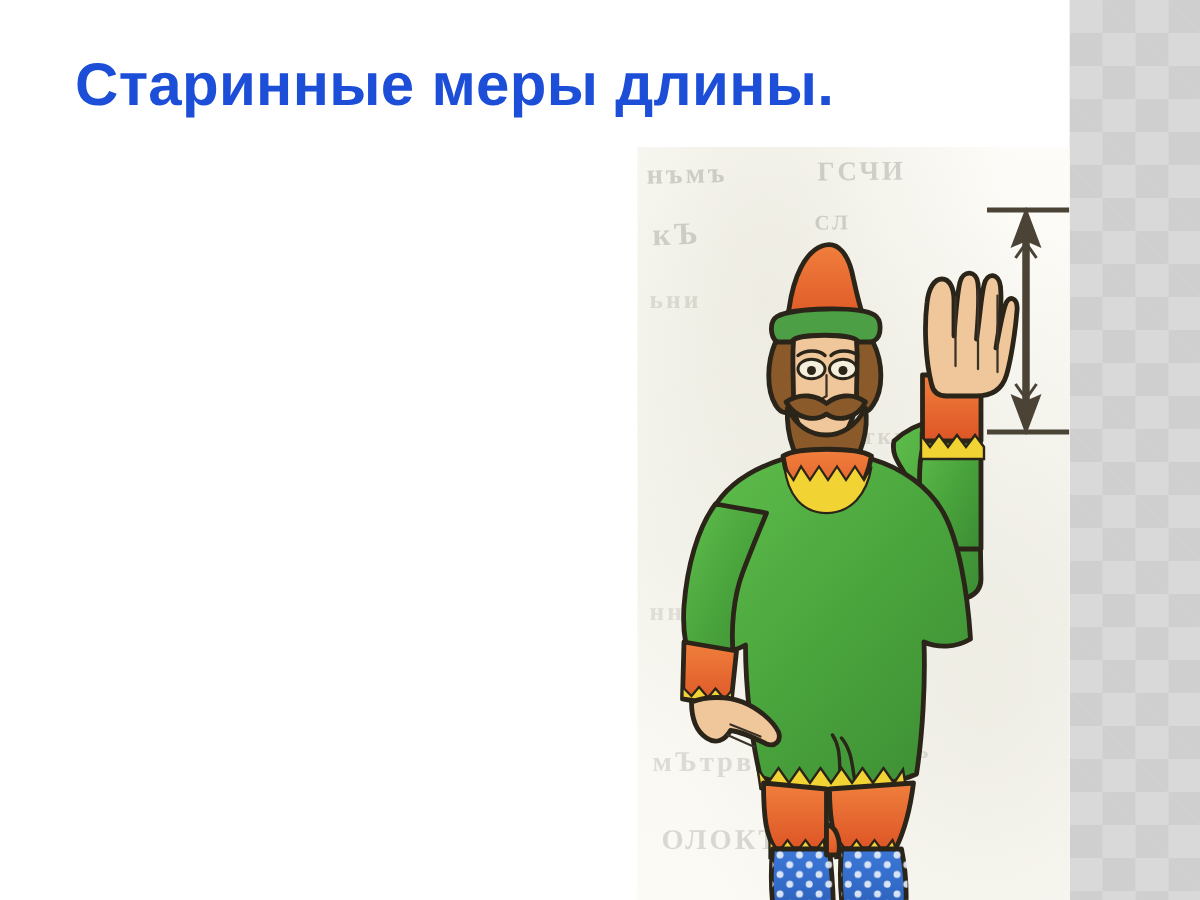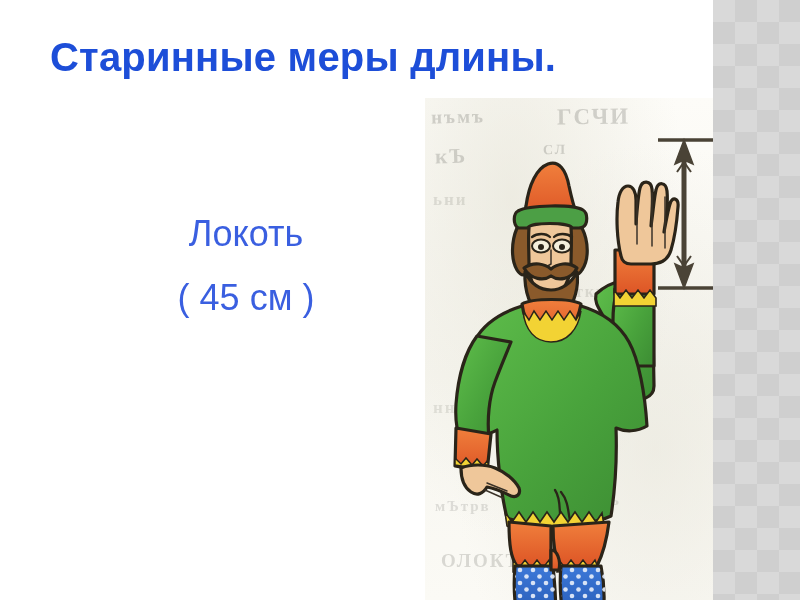--- a/index.html
+++ b/index.html
@@ -104,53 +104,49 @@
   .ghost-text {
     position: absolute;
     color: rgba(120,120,112,0.30);
     font-family: "Liberation Serif", serif;
     font-weight: 700;
     letter-spacing: 2px;
     white-space: nowrap;
     user-select: none;
   }
   .ghost-a { left: 6px;   top: 8px;   font-size: 19px; transform: rotate(-1.2deg); }
-  .ghost-b { left: 132px; top: 6px;   font-size: 23px; transform: rotate(-0.6deg); }
+  .ghost-b { left: 120px; top: 6px;   font-size: 18px; transform: rotate(-0.6deg); }
   .ghost-c { left: 10px;  top: 46px;  font-size: 21px; transform: rotate(-1.6deg); }
   .ghost-d { left: 118px; top: 44px;  font-size: 14px; transform: rotate(-0.8deg); }
   .ghost-e { left: 8px;   top: 92px;  font-size: 17px; color: rgba(120,120,112,0.20); }
   .ghost-f { left: 150px; top: 185px; font-size: 16px; color: rgba(120,120,112,0.20); }
   .ghost-g { left: 118px; top: 252px; font-size: 19px; color: rgba(120,120,112,0.26); }
   .ghost-h { left: 150px; top: 300px; font-size: 18px; color: rgba(120,120,112,0.24); }
   .ghost-i { left: 8px;   top: 300px; font-size: 17px; color: rgba(120,120,112,0.18); }
-  .ghost-j { left: 10px;  top: 400px; font-size: 15px; color: rgba(120,120,112,0.22); }
+  .ghost-j { left: 10px;  top: 400px; font-size: 19px; color: rgba(120,120,112,0.22); }
   .ghost-k { left: 150px; top: 392px; font-size: 17px; color: rgba(120,120,112,0.20); }
   .ghost-l { left: 16px;  top: 452px; font-size: 19px; color: rgba(120,120,112,0.26); }
 
   #figure-svg, #arrow-svg {
     position: absolute;
     left: 0;
     top: 0;
   }
 </style>
 </head>
 <body>
 
 <div id="slide-root">
 
   <div id="checker-pane"></div>
 
   <div id="slide-white"></div>
 
   <div id="slide-title" style="color:#1d4ed8">Старинные меры длины.</div>
 
-  <div id="body-text">
-    <div class="body-line" id="line-term" style="color:#3A5FE0">Локоть</div>
-    <div class="body-line" style="color:#3A5FE0">( 45 см )</div>
-  </div>
 
   <div id="picture-region">
 
     <div id="paper-tint"></div>
 
     <div class="ghost-text ghost-a">нъмъ</div>
     <div class="ghost-text ghost-b">ГСЧИ</div>
     <div class="ghost-text ghost-c">кЪ</div>
     <div class="ghost-text ghost-d">СЛ</div>
     <div class="ghost-text ghost-e">ьни</div>

